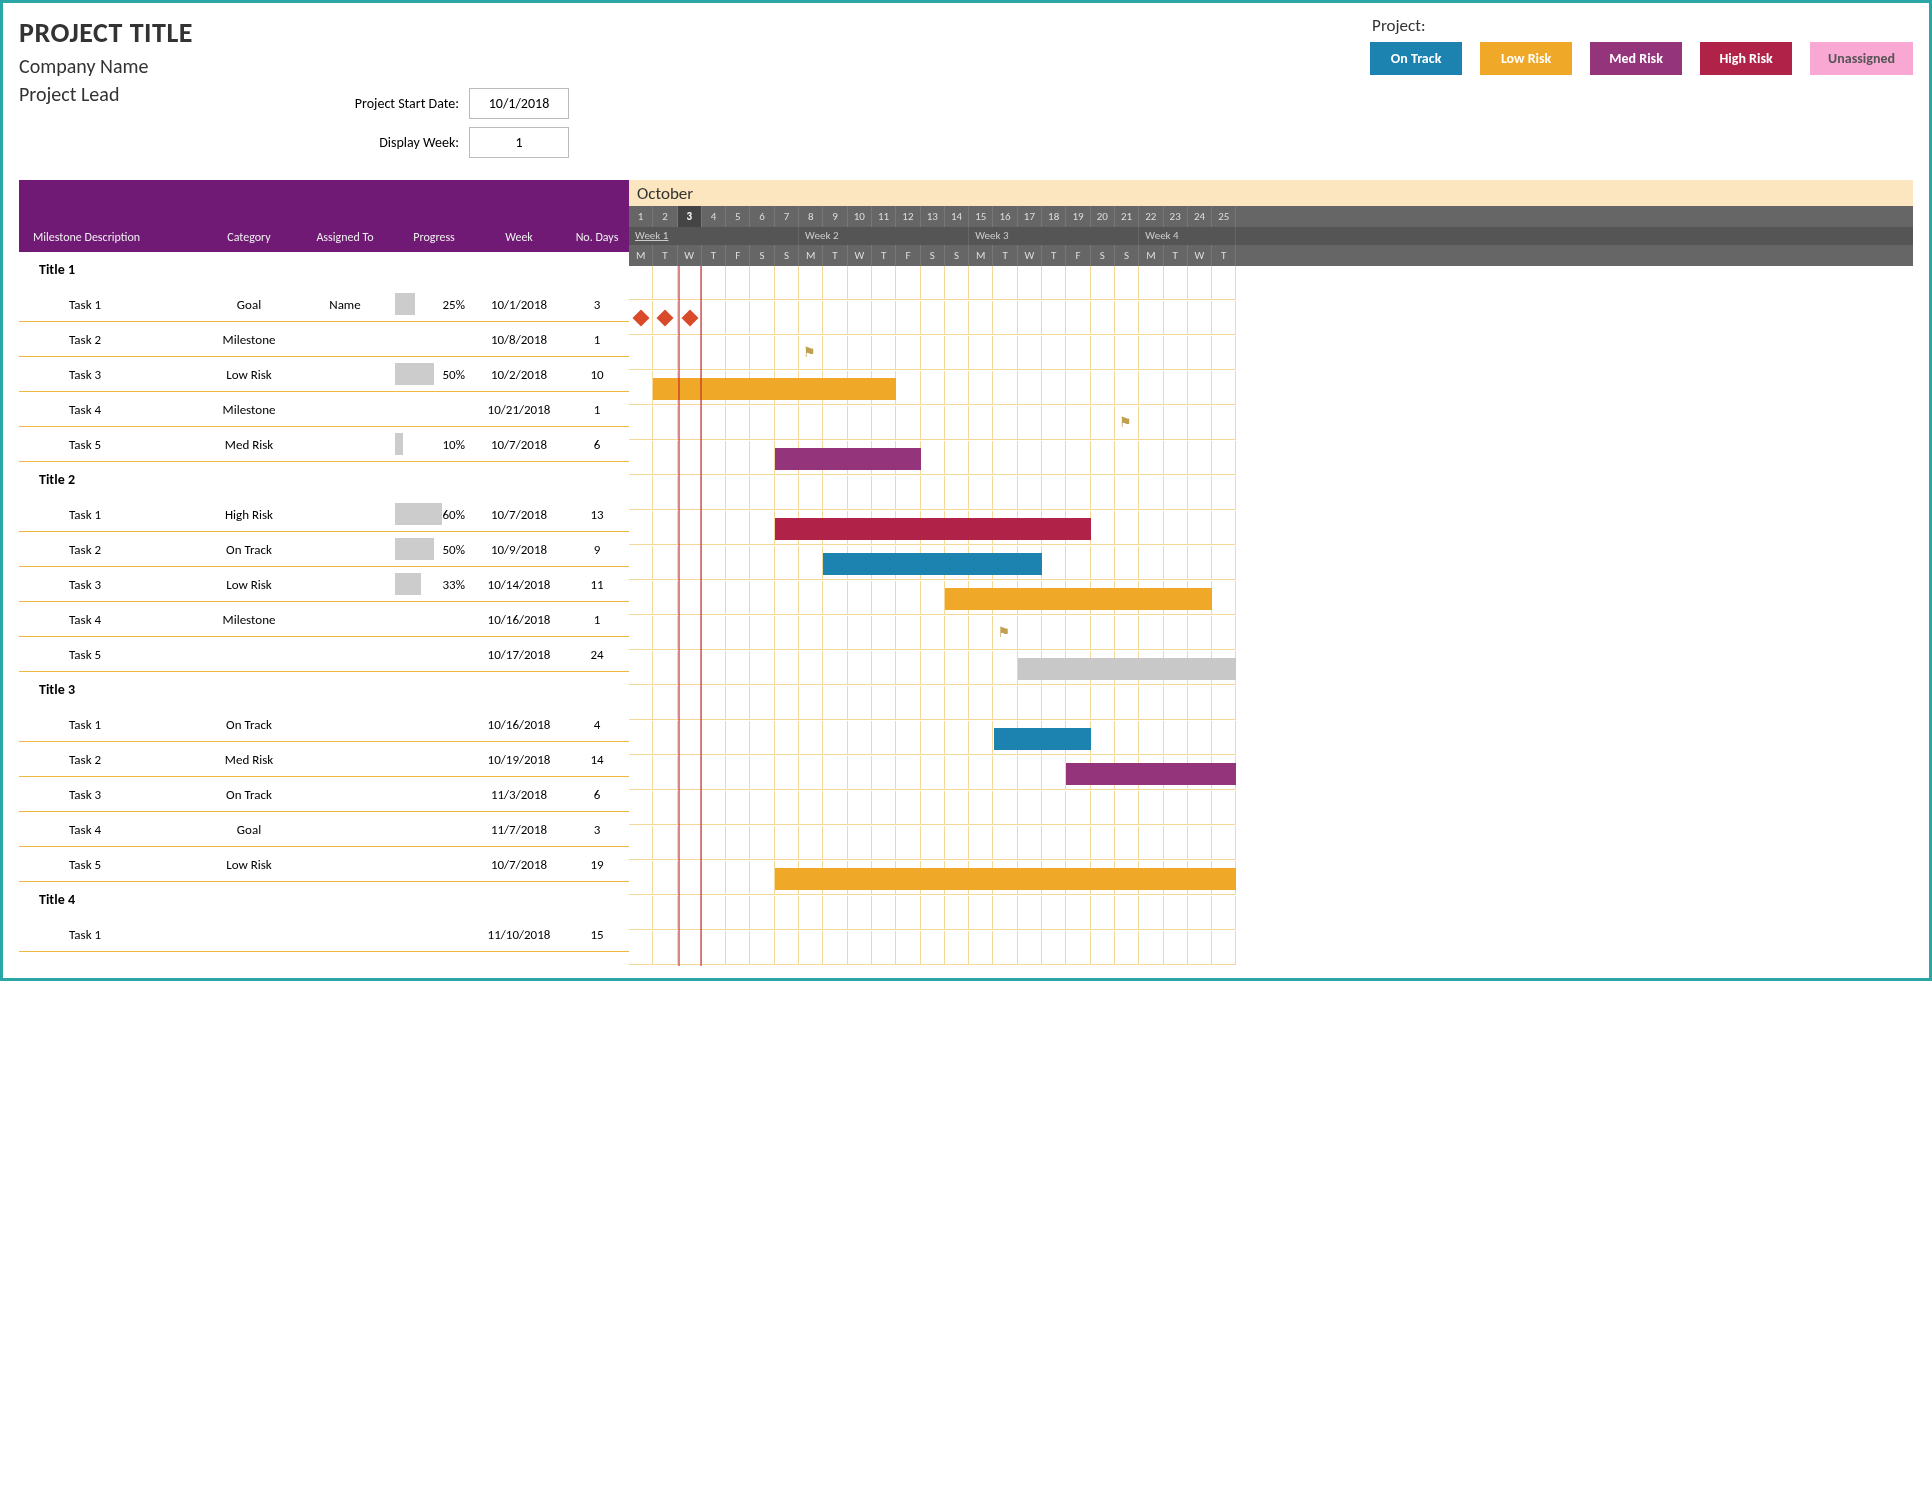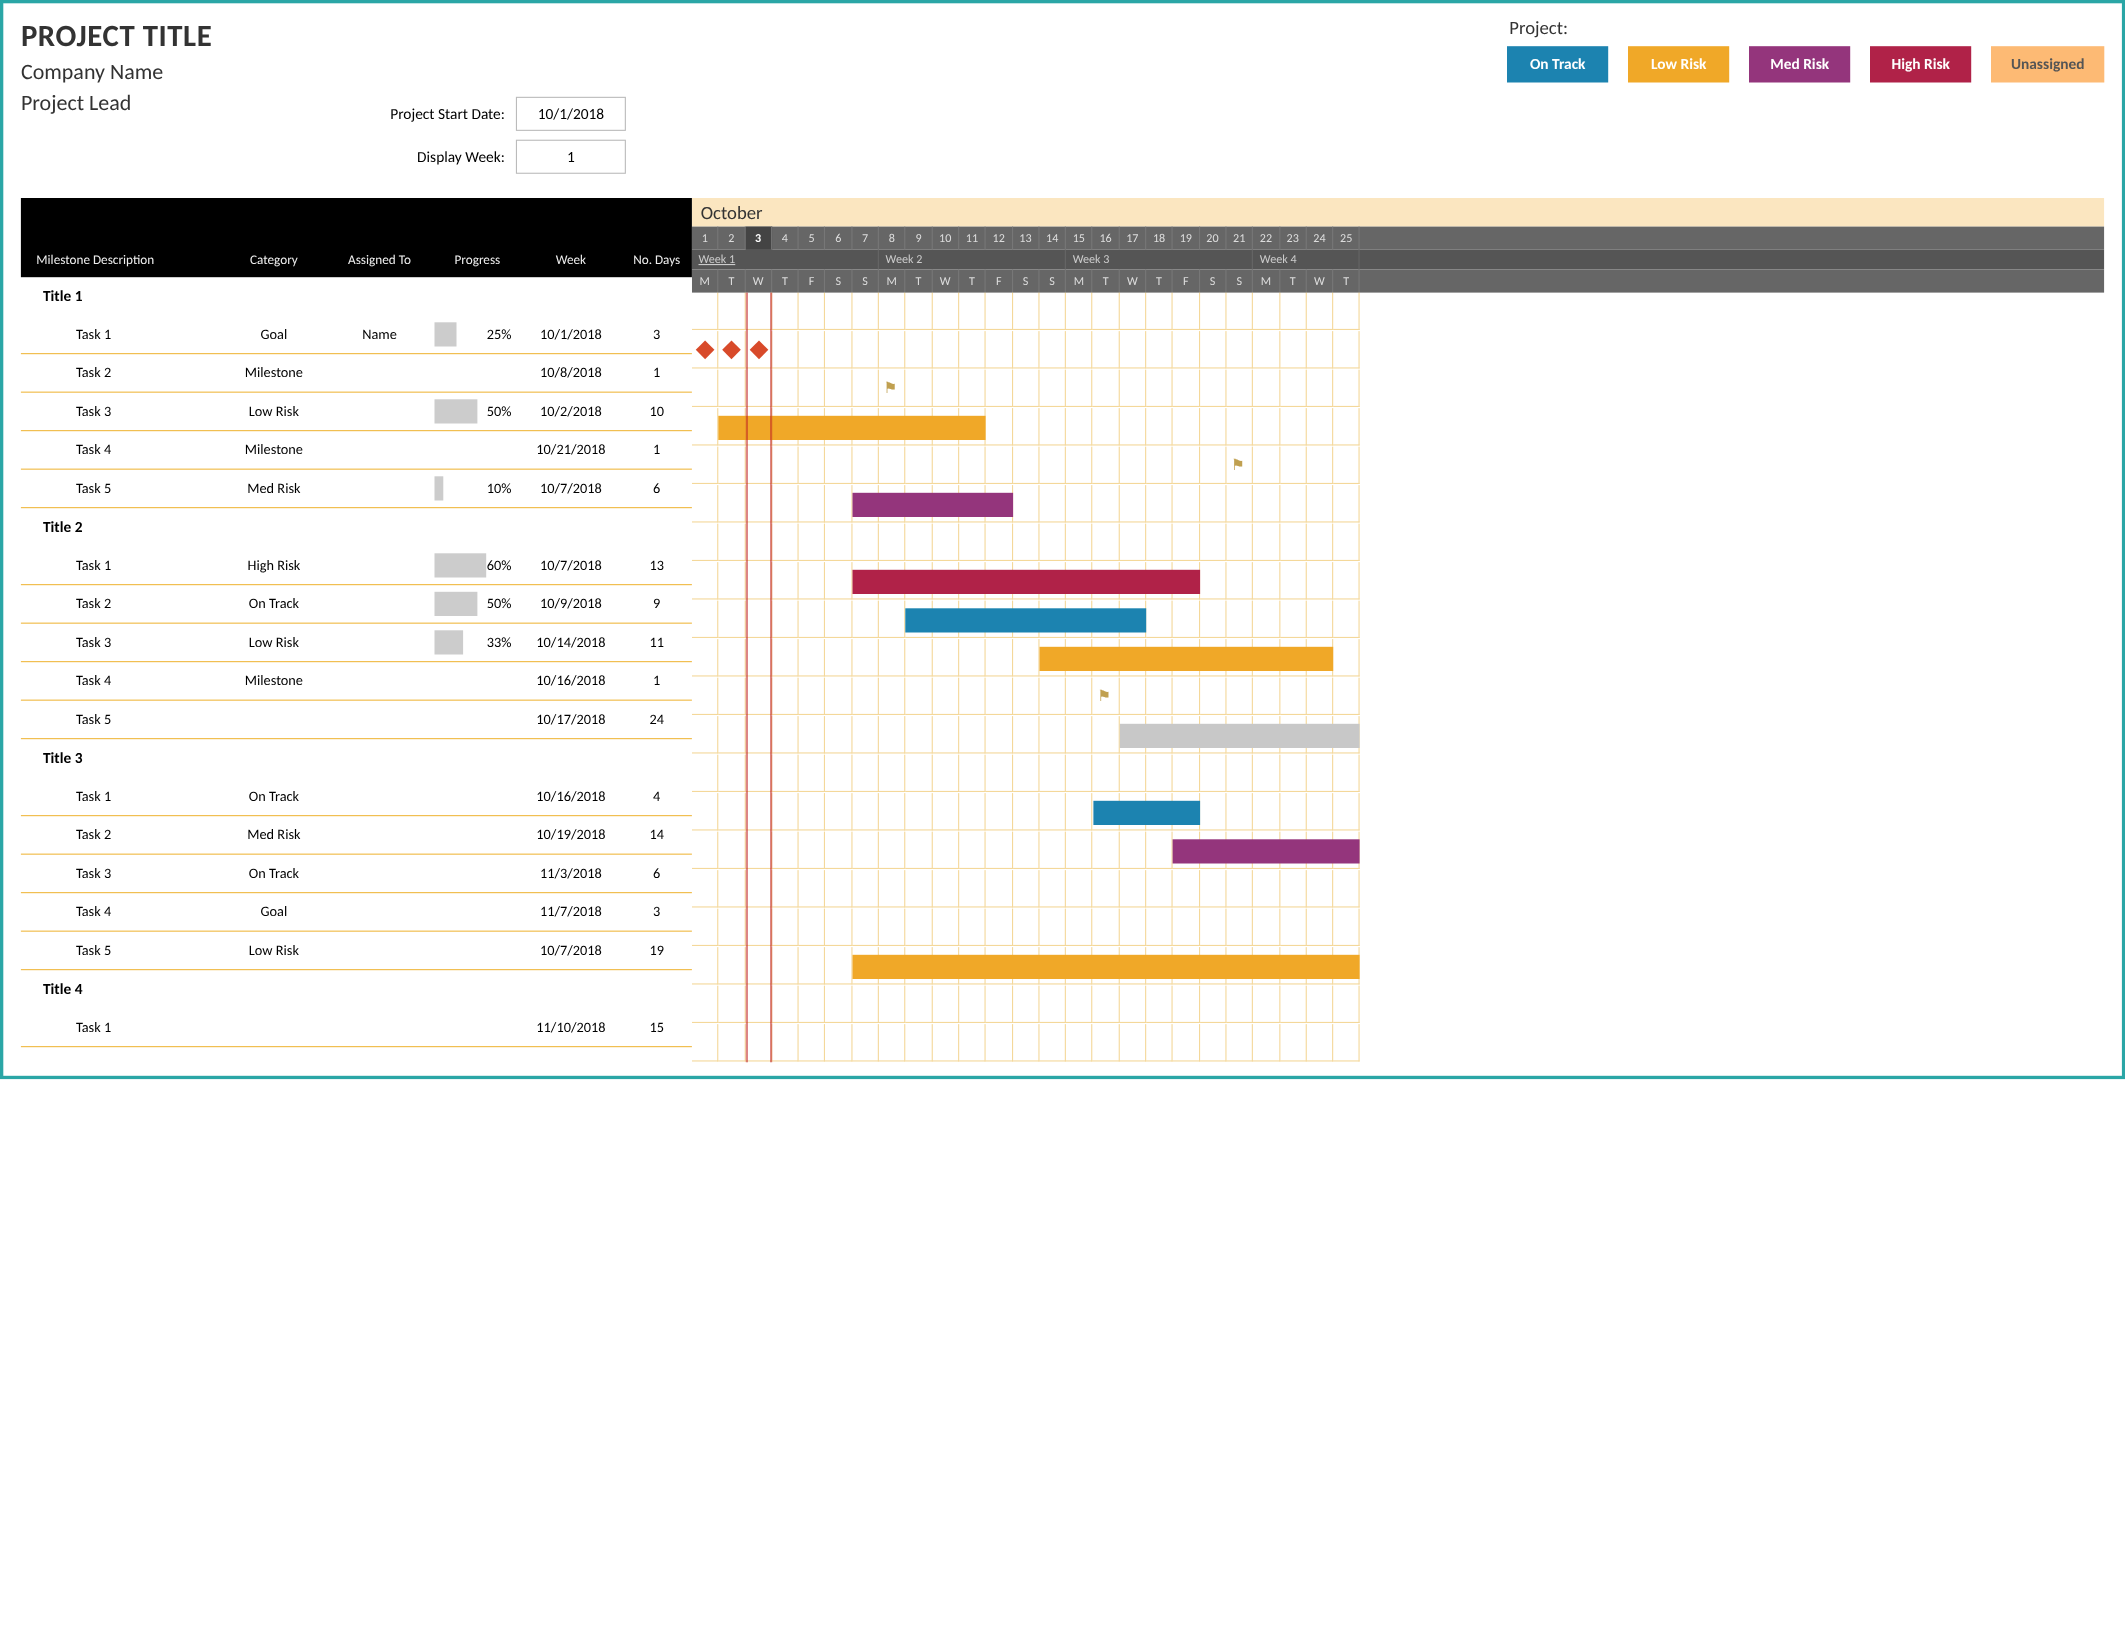--- a/index.html
+++ b/index.html
@@ -12,21 +12,21 @@
 .legend-label { font-size: 17px; color: #333; margin-bottom: 6px; padding-left: 2px; }
 .legend-items { display: flex; gap: 18px; }
 .legend-item { padding: 8px 18px; font-weight: bold; font-size: 14px; color: #fff; text-align: center; min-width: 92px; }
 .legend-item.unassigned { color: #555; }
 .params { display: flex; gap: 10px; align-items: center; margin-top: -18px; font-size: 14px; }
 .param-row { display: flex; align-items: center; gap: 10px; margin-bottom: 8px; }
 .param-label { width: 140px; text-align: right; }
 .param-input { border: 1px solid #bbb; padding: 6px 14px; min-width: 100px; text-align: center; background: #fff; }
 .table-zone { display: flex; margin-top: 14px; }
 .task-table { width: 610px; flex-shrink: 0; }
-.task-header { display: flex; background: #000000; color: #eee; font-size: 12px; height: 72px; align-items: flex-end; padding-bottom: 8px; }
+.task-header { display: flex; background: #701a75; color: #eee; font-size: 12px; height: 72px; align-items: flex-end; padding-bottom: 8px; }
 .col-desc { width: 184px; padding-left: 14px; }
 .col-cat { width: 92px; text-align: center;}
 .col-assign { width: 100px; text-align: center; }
 .col-prog { width: 78px; text-align: center;}
 .col-start { width: 92px; text-align: center;}
 .col-days { width: 64px; text-align: center;}
 .task-row { display: flex; height: 35px; align-items: center; border-bottom: 1px solid #f0b840; font-size: 13px; }
 .section-row { font-weight: bold; height: 35px; display: flex; align-items: center; padding-left: 20px; font-size: 14px; }
 .task-row .col-desc { padding-left: 50px; }
 .prog-bar-cell { position: relative; display: flex; align-items: center; justify-content: flex-end; padding-right: 8px; }
@@ -58,21 +58,21 @@
       <div class="company">Company Name</div>
       <div class="lead">Project Lead</div>
     </div>
     <div class="legend-block">
       <div class="legend-label">Project:</div>
       <div class="legend-items" id="legend-items">
           <div class="legend-item" style="background: rgb(28, 131, 176);">On Track</div>
           <div class="legend-item" style="background: rgb(240, 168, 40);">Low Risk</div>
           <div class="legend-item" style="background: rgb(148, 53, 124);">Med Risk</div>
           <div class="legend-item" style="background: rgb(176, 34, 72);">High Risk</div>
-          <div class="legend-item unassigned" style="background: #fdba74;">Unassigned</div>
+          <div class="legend-item unassigned" style="background: #f9a8d4;">Unassigned</div>
         </div>
     </div>
   </div>
 
   <div class="params" style="margin-left: 300px;">
     <div>
       <div class="param-row">
         <span class="param-label">Project Start Date:</span>
         <span class="param-input">10/1/2018</span>
       </div>

